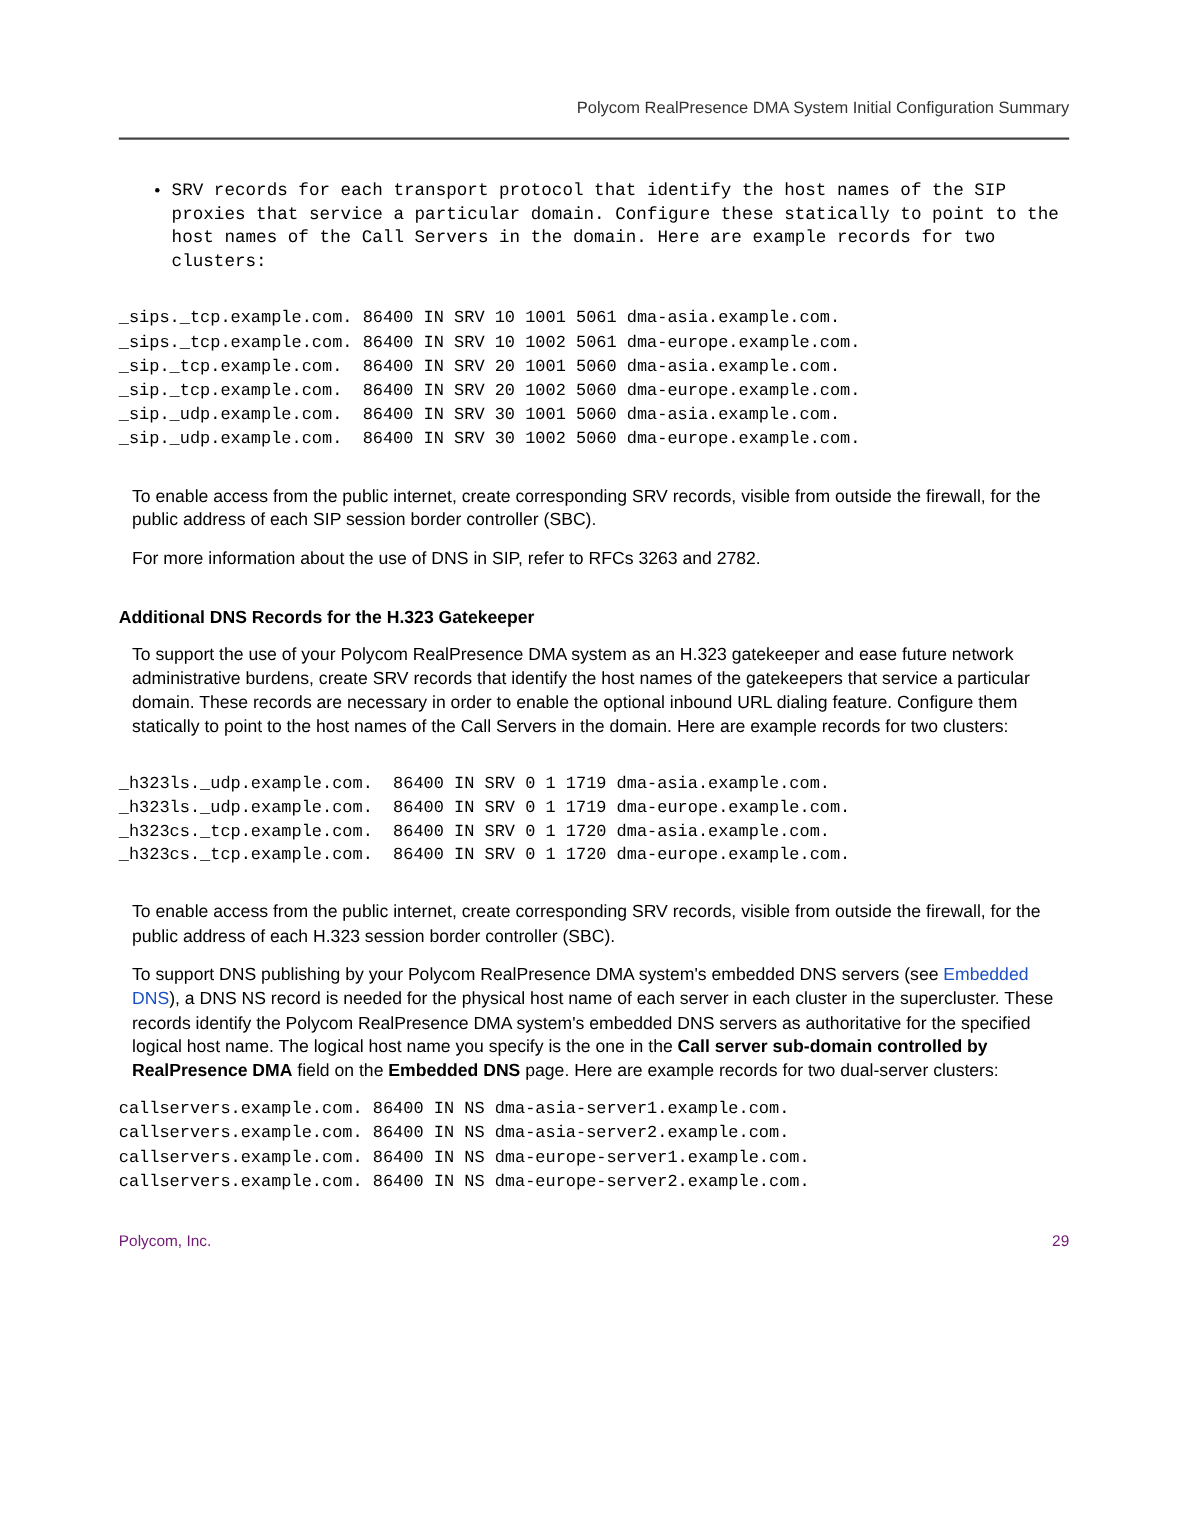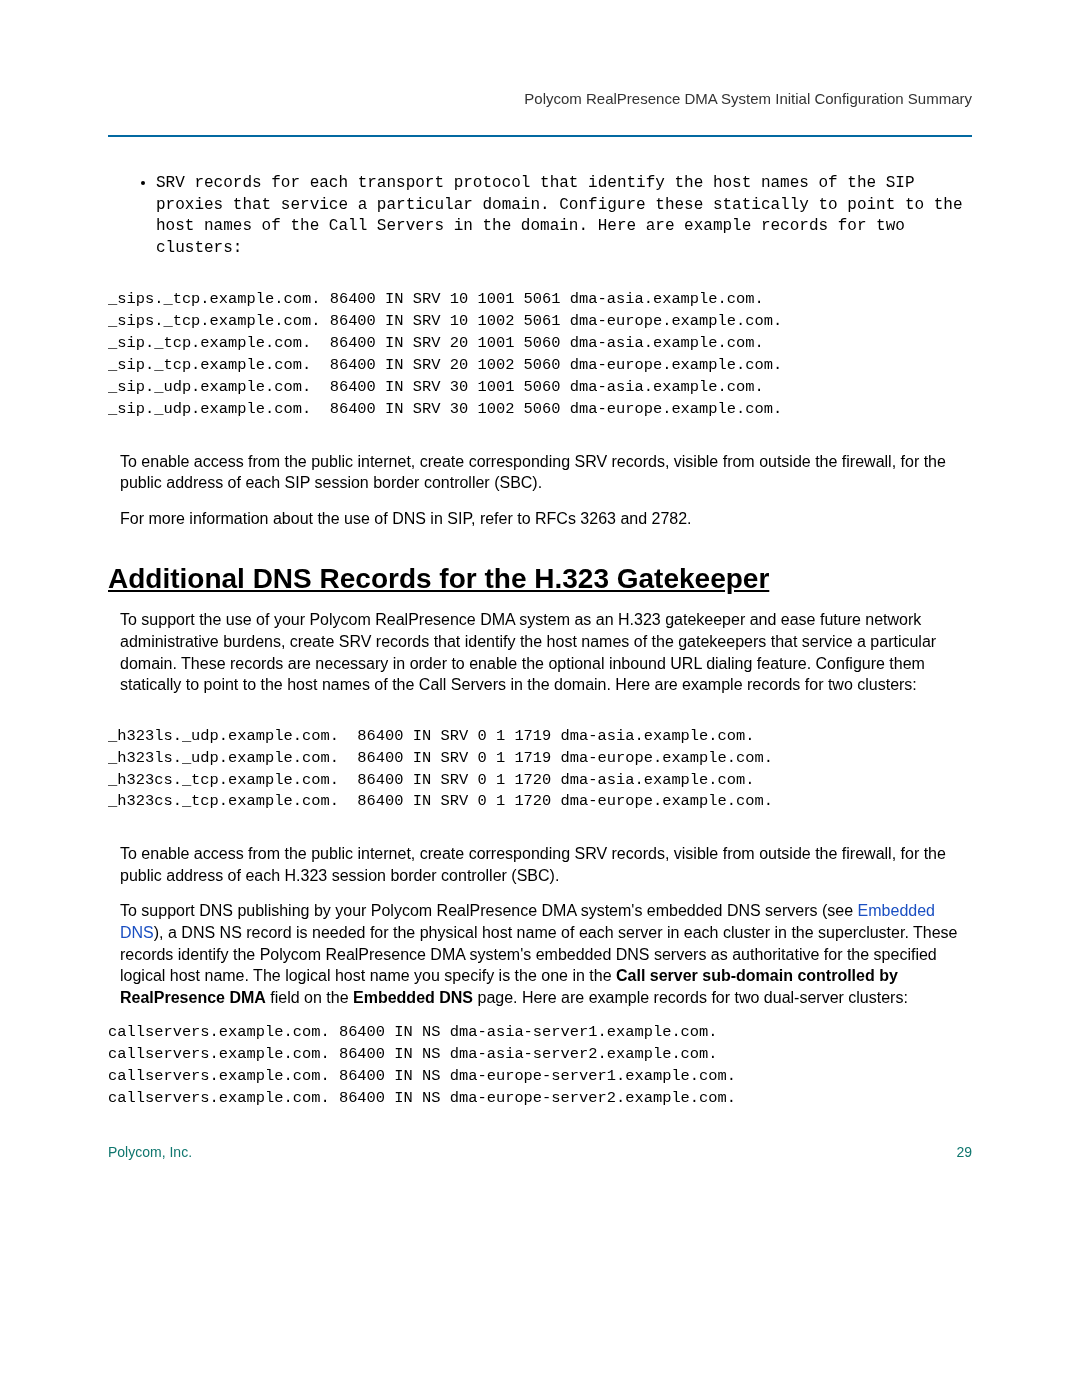--- a/index.html
+++ b/index.html
@@ -13,22 +13,22 @@
       width: 1080px;
     }
     .page {
       padding: 90px 108px 60px 108px;
       box-sizing: border-box;
     }
     .header {
       text-align: right;
       font-size: 15px;
       color: #333;
-      padding-bottom: 28px;
-      border-bottom: 2px solid #0369a1;
+      padding-bottom: 18px;
+      border-bottom: 2px solid #404040;
       margin-bottom: 36px;
     }
     ul.bullet {
       list-style-type: disc;
       margin: 0 0 18px 0;
       padding-left: 48px;
     }
     ul.bullet li {
       line-height: 1.35;
       font-family: Liberation Mono, monospace;
@@ -41,34 +41,33 @@
       margin: 30px 0 30px 0;
     }
     .code-block.tight {
       margin-top: 14px;
     }
     p.body {
       margin: 14px 12px;
       line-height: 1.35;
     }
     h2.section {
-      font-size: 28px;
+      font-size: 16px;
       font-weight: bold;
       margin: 34px 0 14px 0;
-      text-decoration: underline;
     }
     a.inline-link {
       color: #1a4fc2;
       text-decoration: none;
     }
     .footer {
       display: flex;
       justify-content: space-between;
       font-size: 14px;
-      color: #0f766e;
+      color: #701a75;
       margin-top: 34px;
     }
     .bold { font-weight: bold; text-align: right; }
   </style>
 </head>
 <body>
 
 <div class="page">
 
   <div class="header">

